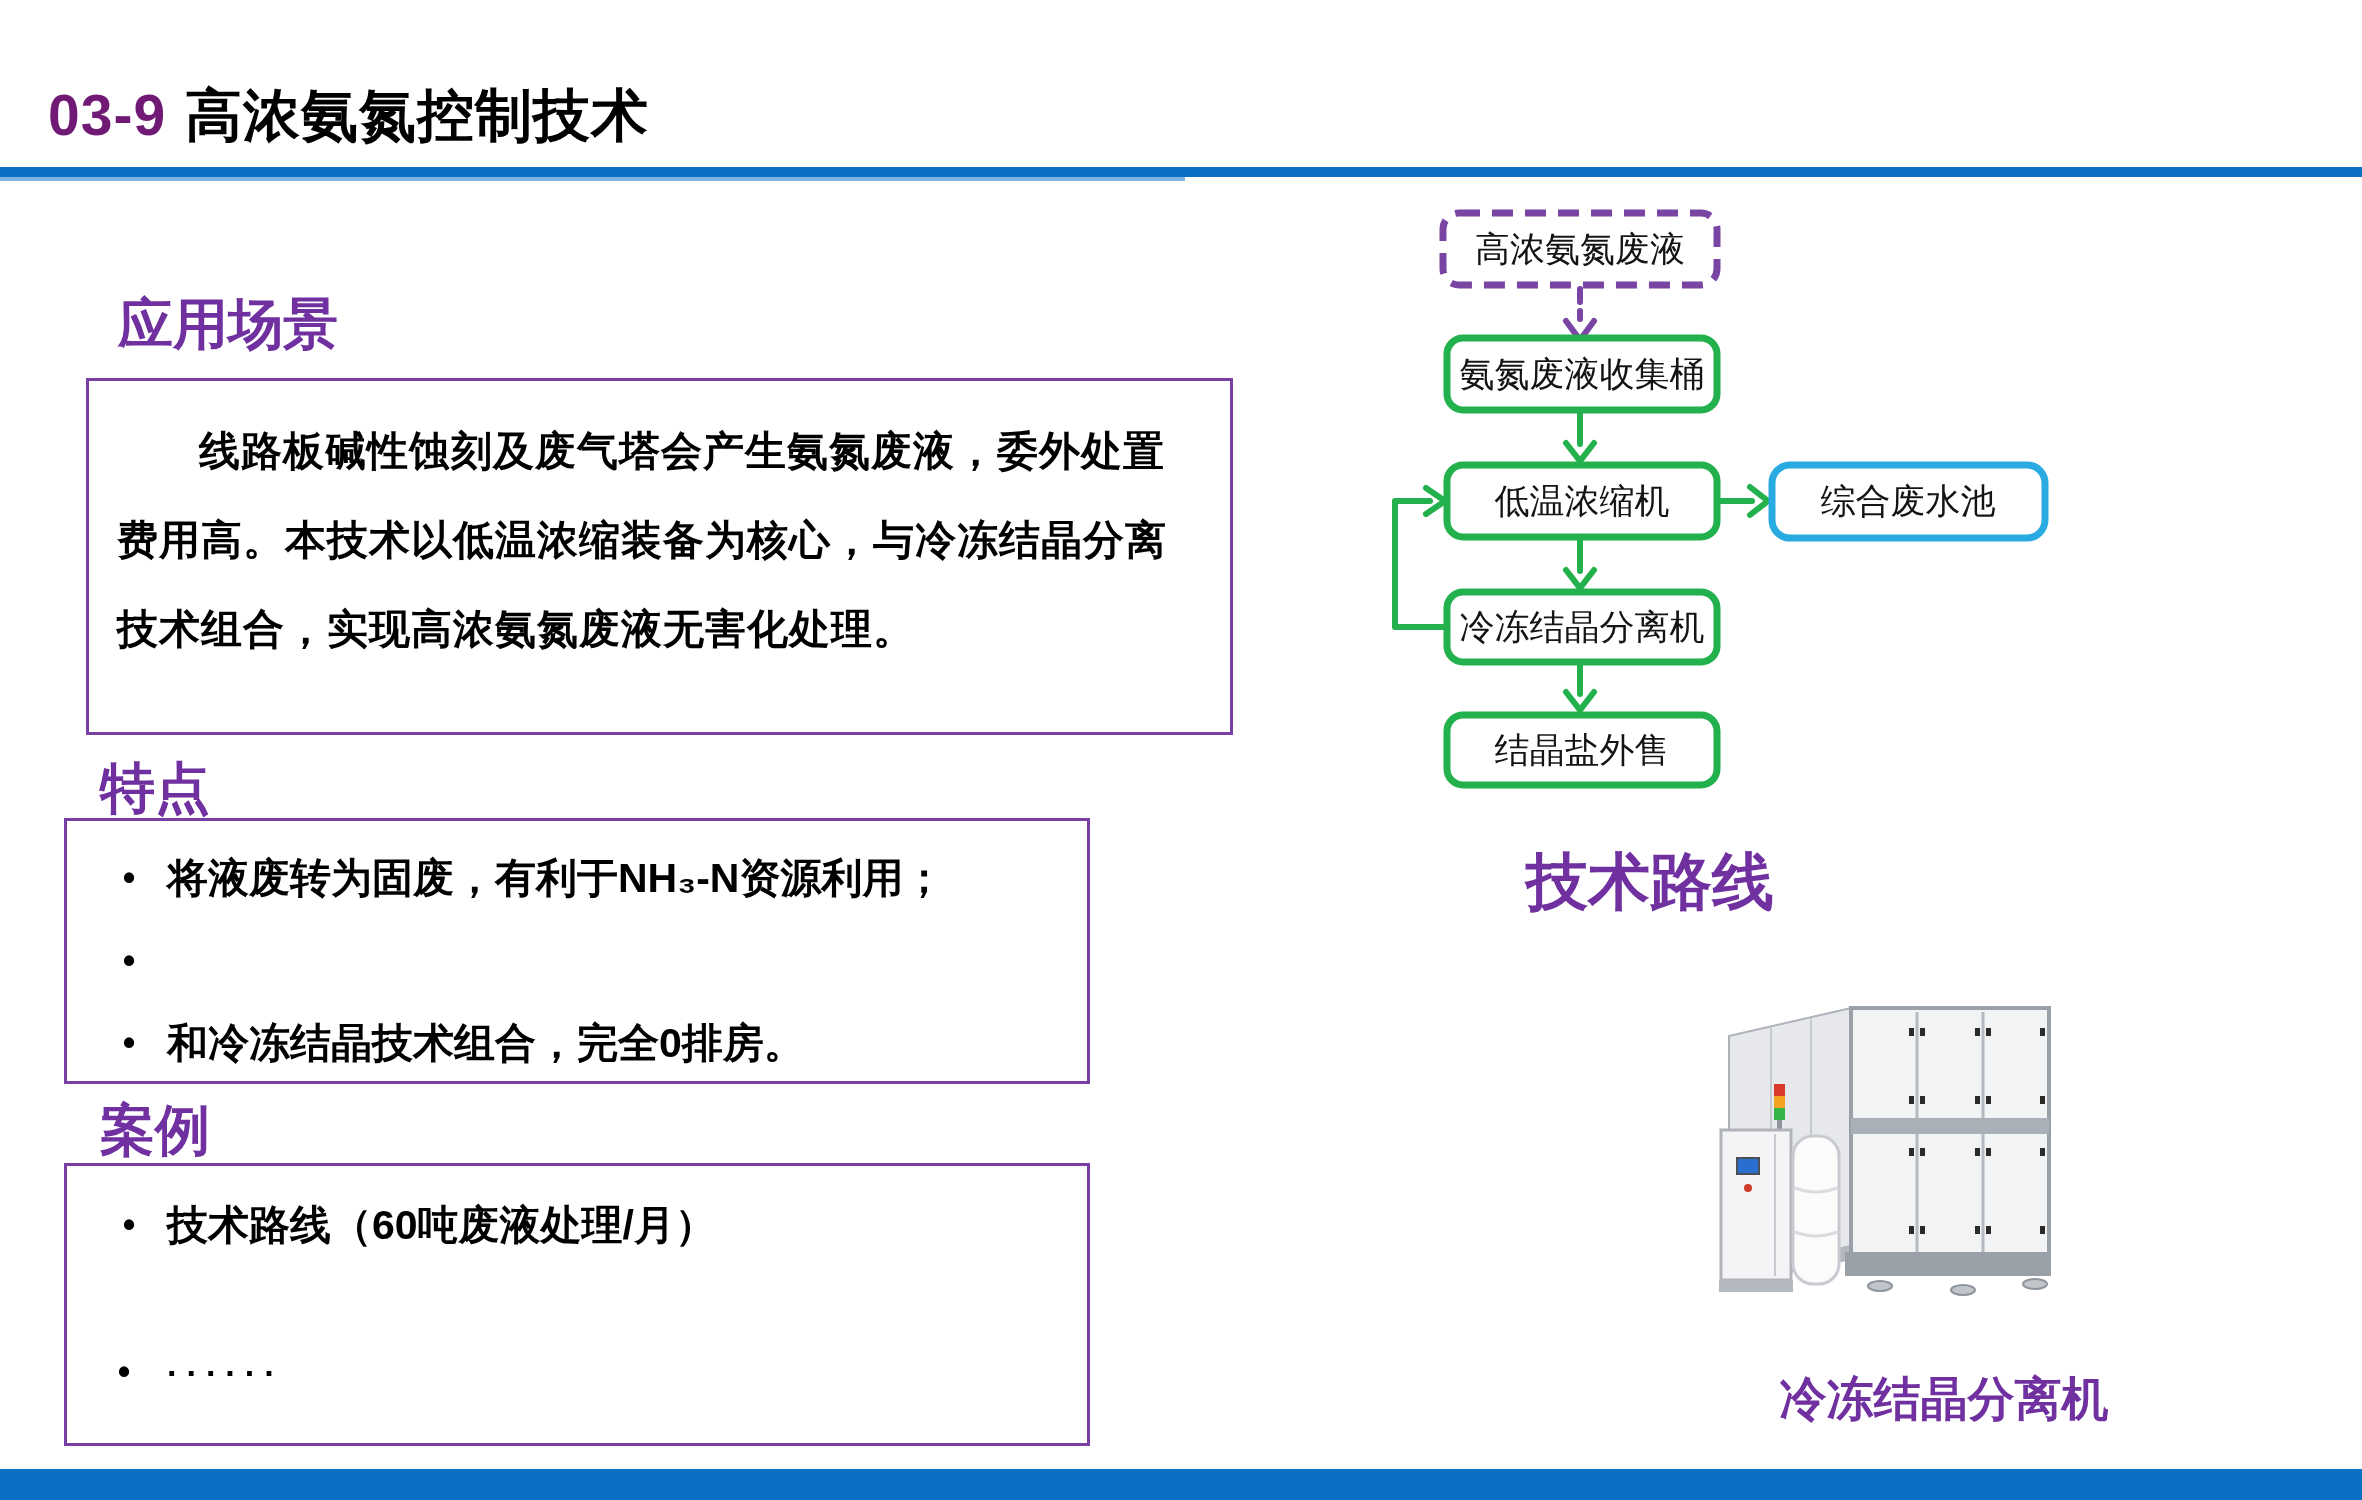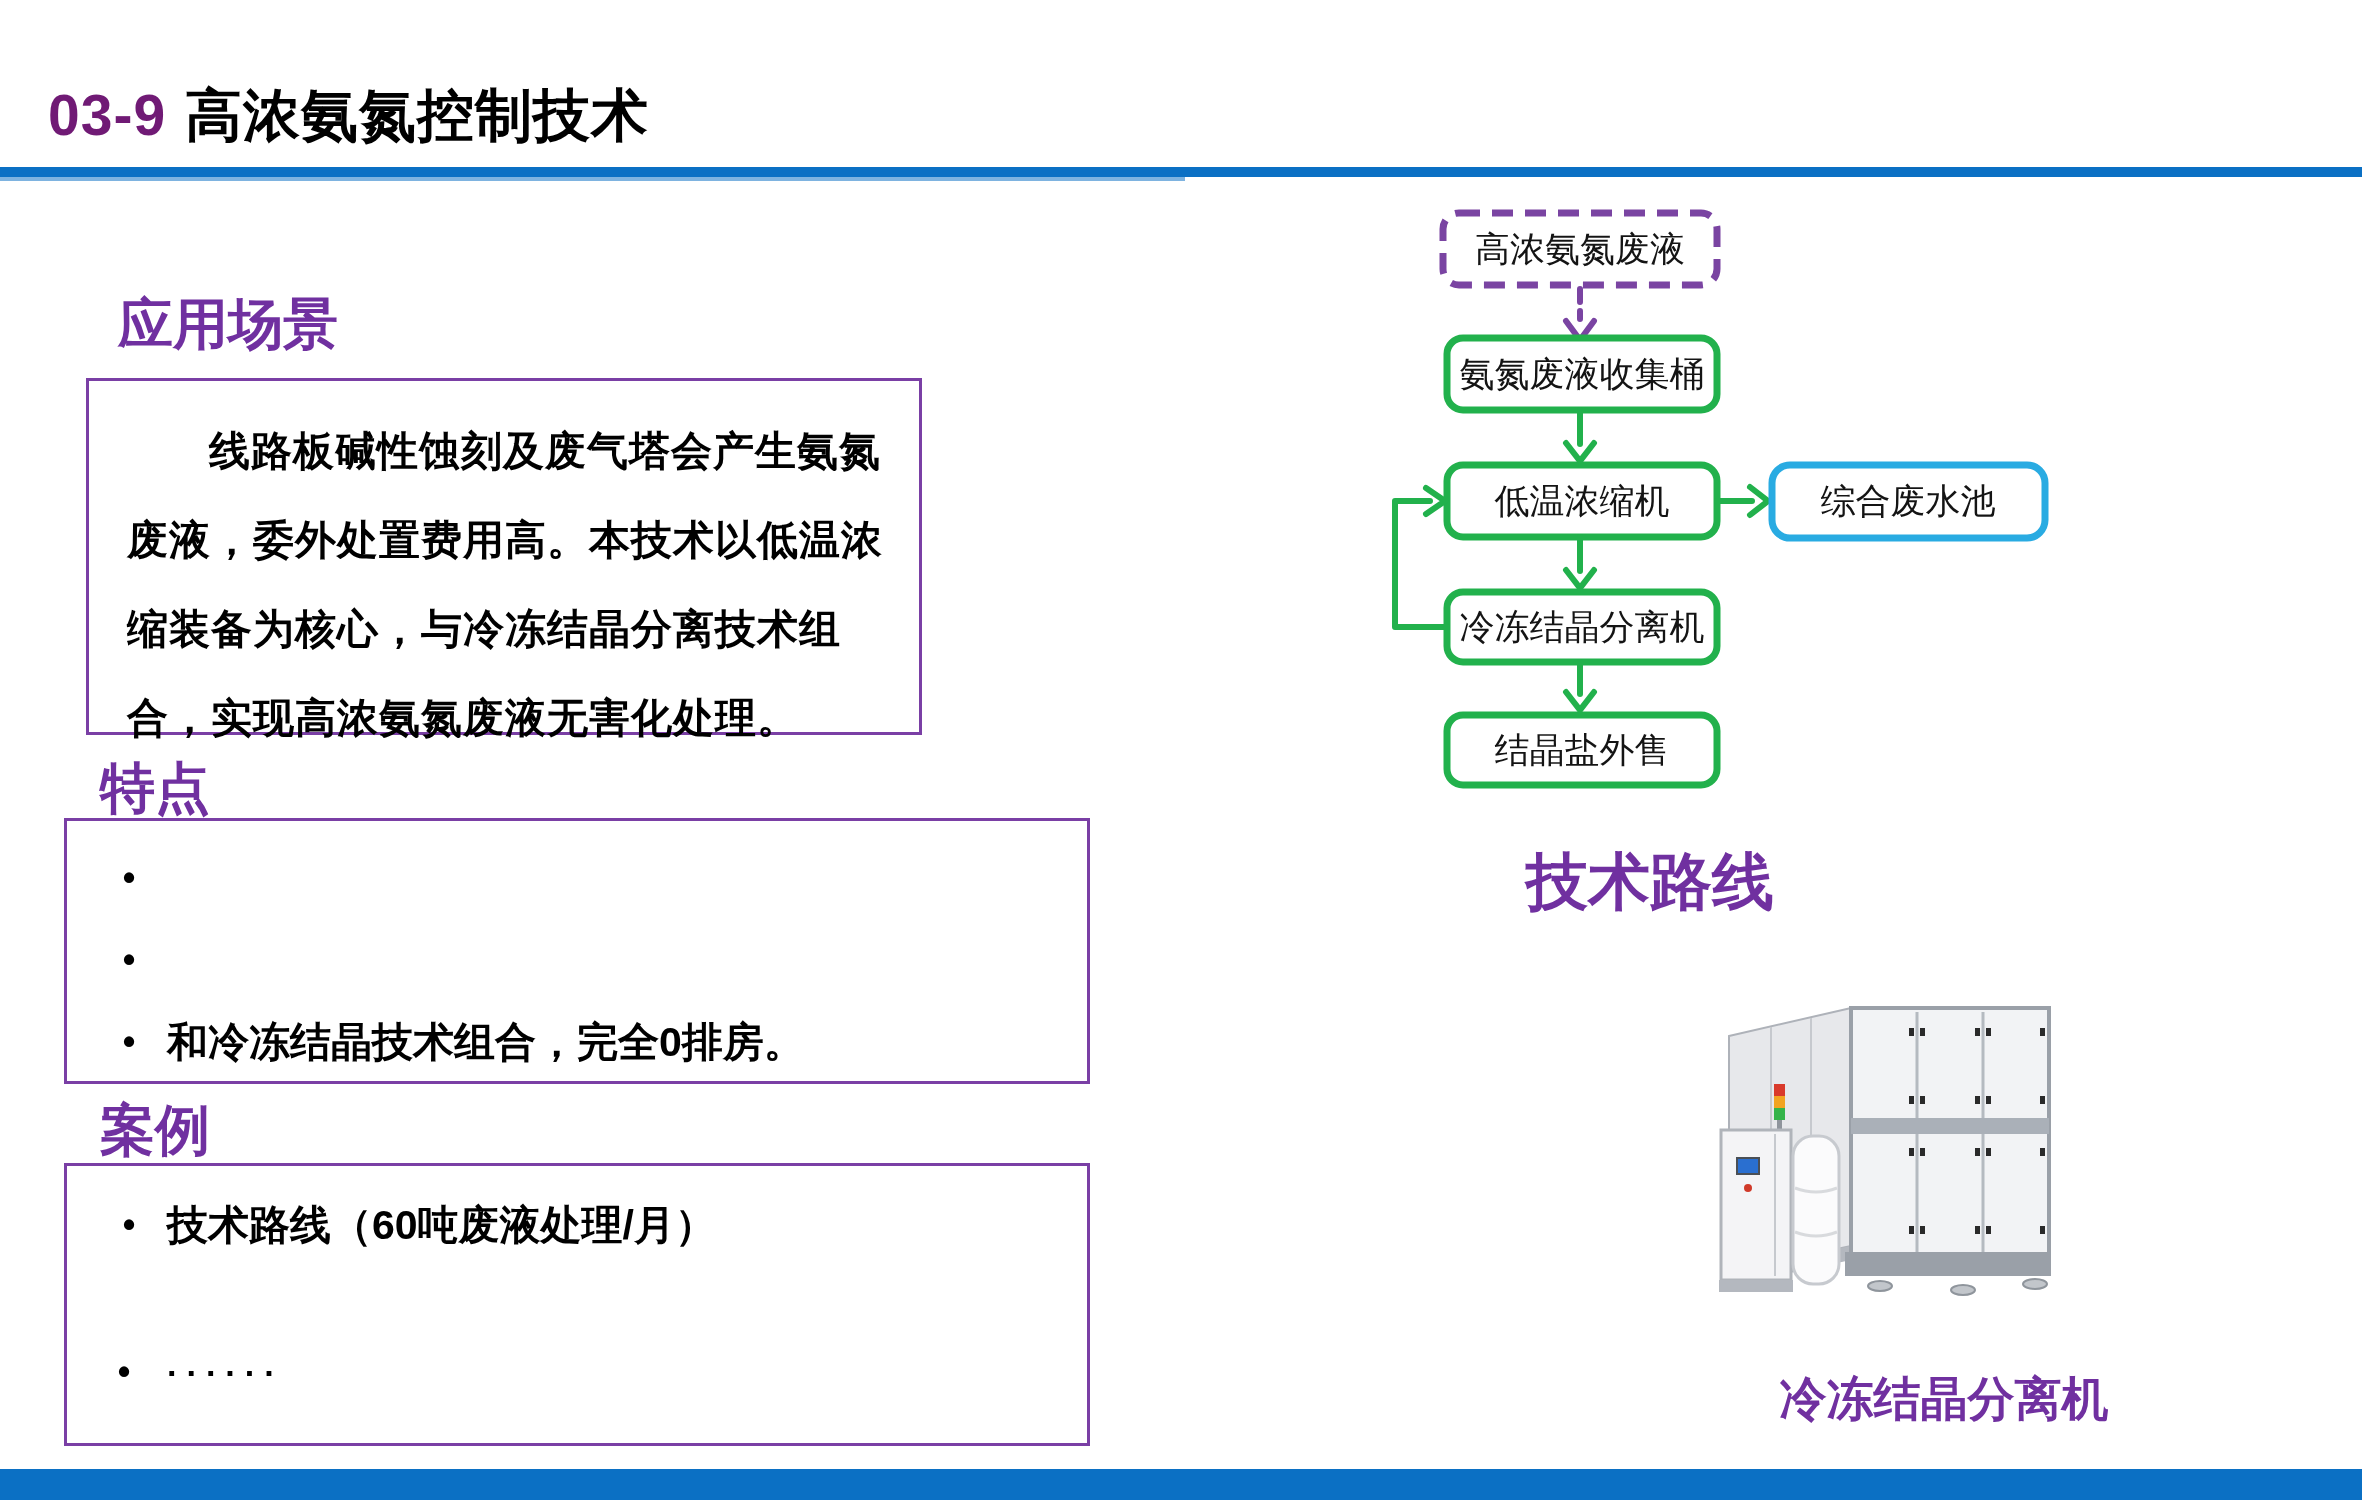--- a/index.html
+++ b/index.html
@@ -15,21 +15,21 @@
   .rule-sub{left:0;top:177px;width:1185px;height:4px;background:#7eb3e0;}
   .bottom-bar{left:0;top:1469px;width:2362px;height:31px;background:#0b70c4;}
 
   
   .sec-heading{color:#7030a0;font-weight:900;font-size:55px;white-space:nowrap;}
   .h-app{left:118px;top:288px;}
   .h-feat{left:100px;top:752px;}
   .h-case{left:100px;top:1094px;}
 
   .pbox{border:3px solid #7a3fa5;background:#fff;box-sizing:border-box;}
-  .box-app{left:86px;top:378px;width:836px;height:357px;padding:26px 28px 0 38px;}
+  .box-app{left:86px;top:378px;width:1147px;height:357px;padding:26px 28px 0 28px;}
   .box-feat{left:64px;top:818px;width:1026px;height:266px;padding:16px 24px 0 24px;}
   .box-case{left:64px;top:1163px;width:1026px;height:283px;padding:16px 24px 0 24px;}
 
   .para{font-size:41px;font-weight:700;line-height:89px;text-indent:2em;color:#000;
         letter-spacing:1px;}
 
   ul.blist{list-style:none;margin:0;padding:0;}
   ul.blist li{display:flex;align-items:flex-start;font-size:41px;font-weight:700;color:#000;}
   .box-feat li{margin:14px 0 28px 0;}
   .box-case li.case-1{margin:16px 0 0 0;}
@@ -63,20 +63,21 @@
 <div class="abs pbox box-app">
   <div class="para">线路板碱性蚀刻及废气塔会产生氨氮废液，委外处置费用高。本技术以低温浓缩装备为核心，与冷冻结晶分离技术组合，实现高浓氨氮废液无害化处理。</div>
 </div>
 
 <div class="abs sec-heading h-feat">特点</div>
 
 <div class="abs pbox box-feat">
   <ul class="blist">
     <li>
       <span class="dot">•</span>
+      <span>将液废转为固废，有利于NH₃-N资源利用；</span>
     </li>
     <li>
       <span class="dot">•</span>
     </li>
     <li>
       <span class="dot">•</span>
       <span>和冷冻结晶技术组合，完全0排房。</span>
     </li>
   </ul>
 </div>

